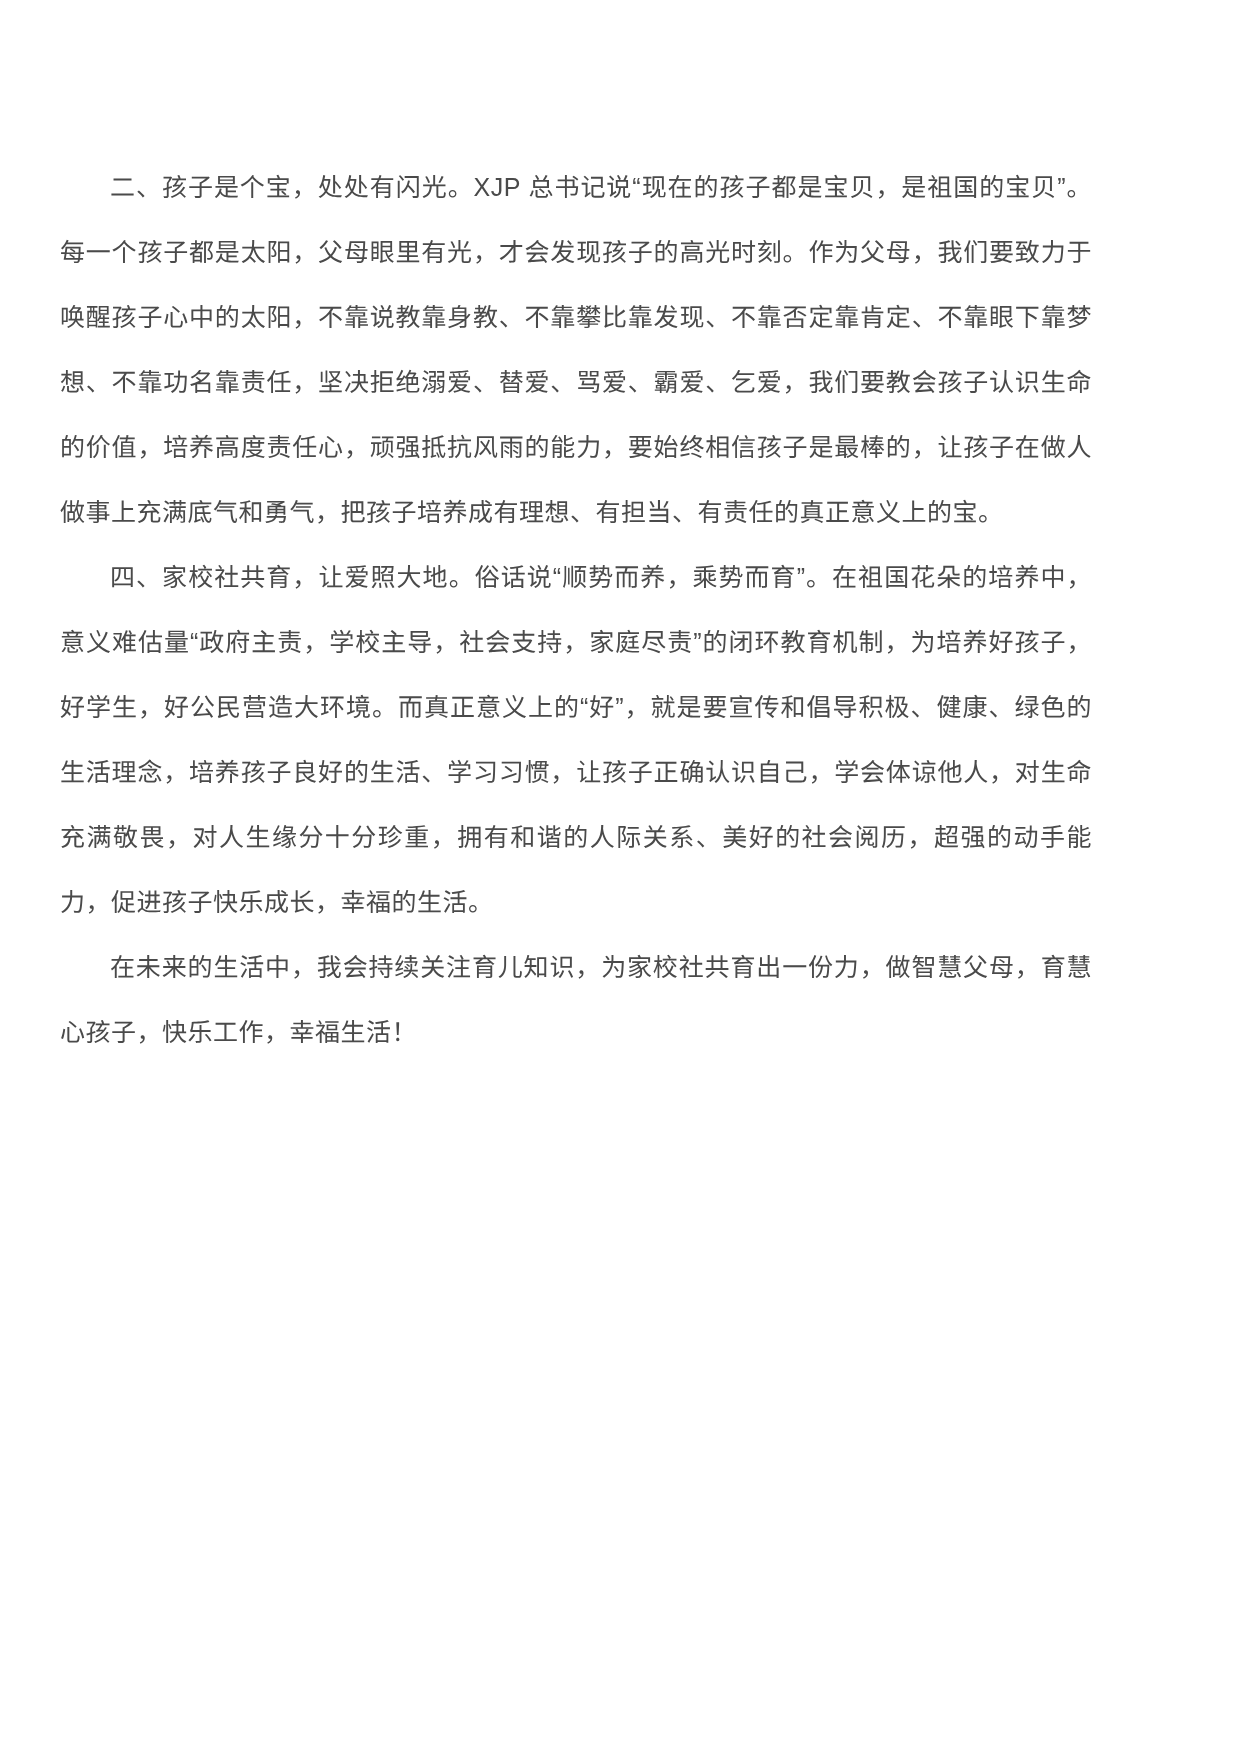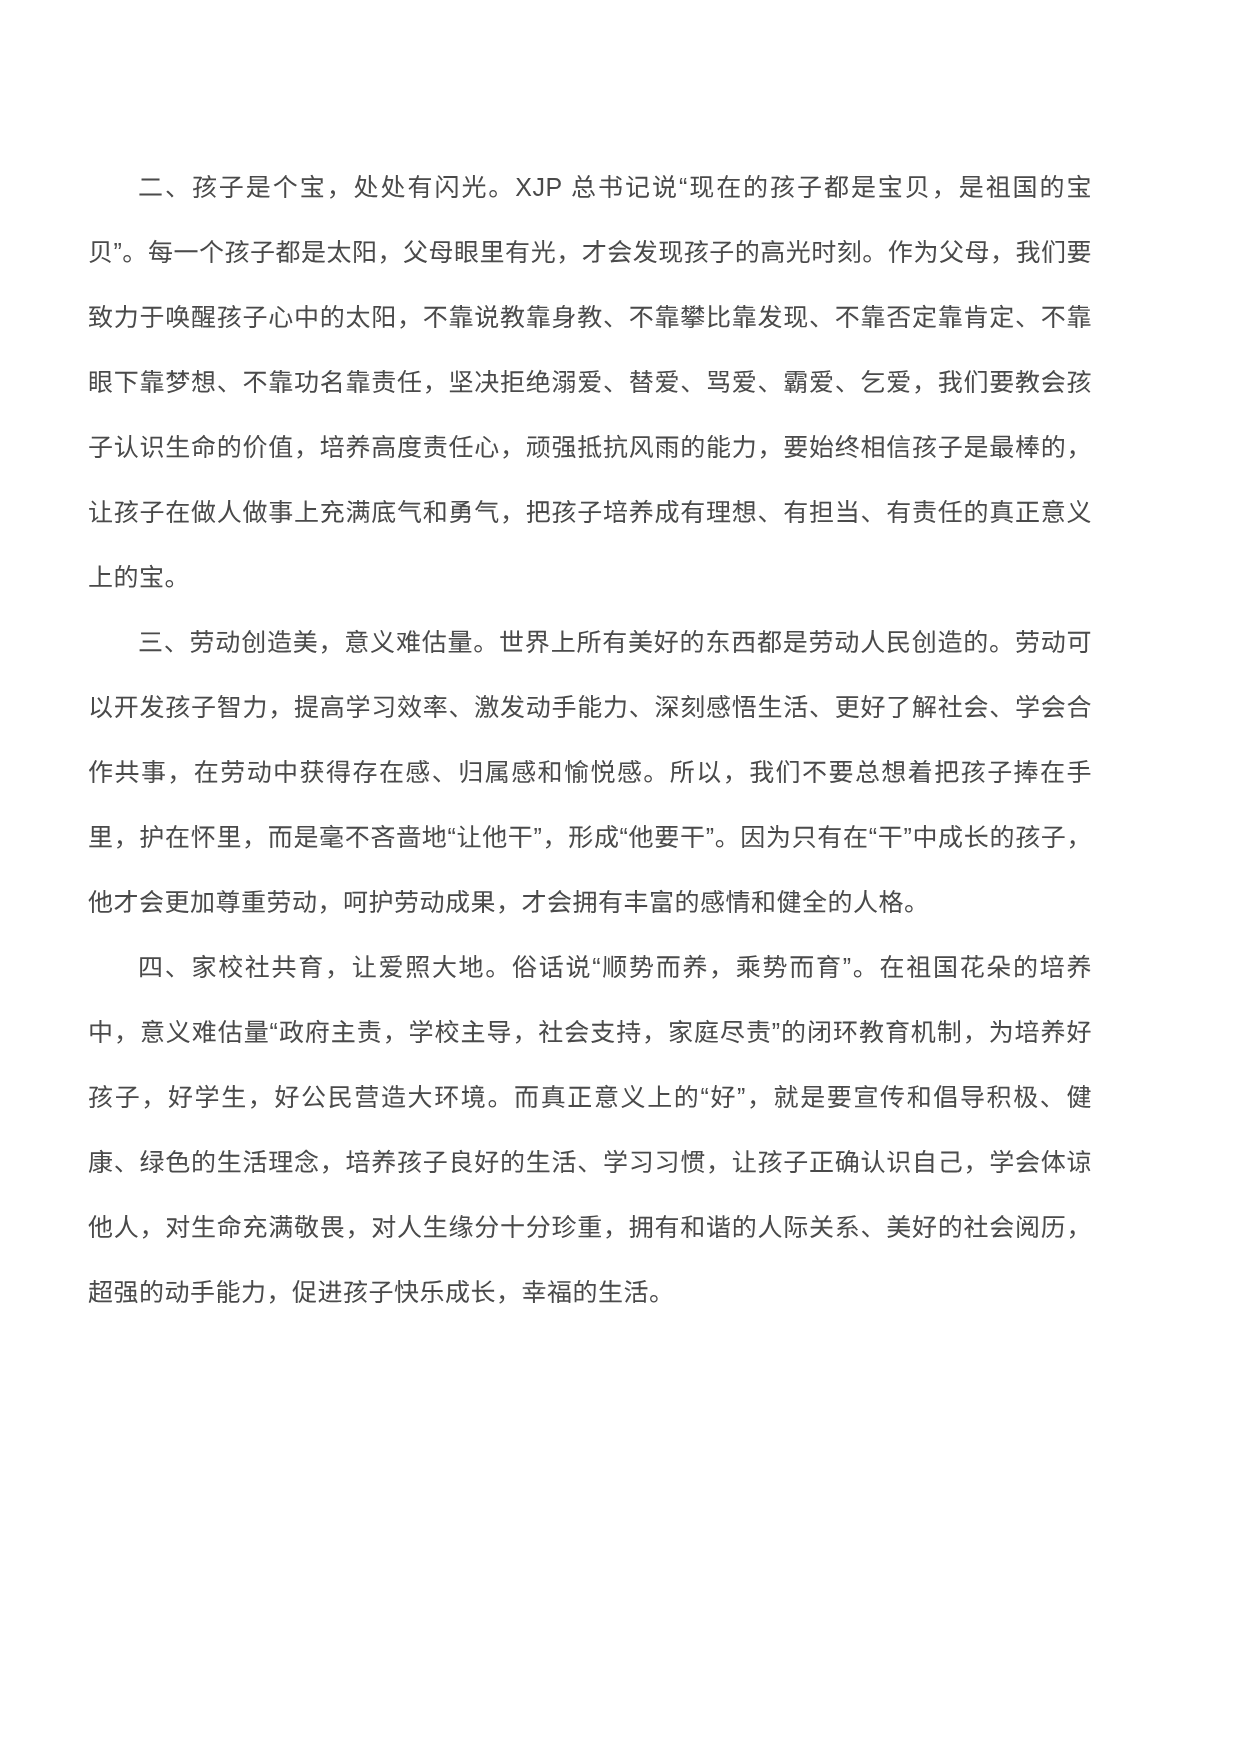--- a/index.html
+++ b/index.html
@@ -10,21 +10,21 @@
   html, body {
     width: 1240px;
     background: var(--page-bg);
     font-family: "Liberation Sans", sans-serif;
   }
   .page {
     position: relative;
     width: 1240px;
     height: 1754px;
     background: var(--page-bg);
-    padding: 155px 148px 0 88px;
+    padding: 155px 148px 0 60px;
     overflow: hidden;
   }
   .doc-body {
     width: 100%;
   }
   .para {
     font-size: 25px;
     line-height: 65px;
     color: var(--text-color);
     text-align: justify;
@@ -33,16 +33,16 @@
     letter-spacing: 0.5px;
     word-break: break-all;
   }
 </style>
 </head>
 <body>
 
 <div class="page">
   <div class="doc-body">
     <p class="para">二、孩子是个宝，处处有闪光。XJP 总书记说“现在的孩子都是宝贝，是祖国的宝贝”。每一个孩子都是太阳，父母眼里有光，才会发现孩子的高光时刻。作为父母，我们要致力于唤醒孩子心中的太阳，不靠说教靠身教、不靠攀比靠发现、不靠否定靠肯定、不靠眼下靠梦想、不靠功名靠责任，坚决拒绝溺爱、替爱、骂爱、霸爱、乞爱，我们要教会孩子认识生命的价值，培养高度责任心，顽强抵抗风雨的能力，要始终相信孩子是最棒的，让孩子在做人做事上充满底气和勇气，把孩子培养成有理想、有担当、有责任的真正意义上的宝。</p>
-    <p class="para">三、劳动创造美，意义难估量。世界上所有美好的东西都是劳动人民创造的。劳动可以开发孩子智力，提高学习效率、激发动手能力、深刻感悟生活、更好了解社会、学会合作共事，在劳动中获得存在感、归属感和愉悦感。所以，我们不要总想着把孩子捧在手里，护在怀里，而是毫不吝啬地“让他干”，形成“他要干”。因为只有在“干”中成长的孩子，他才会更加尊重劳动，呵护劳动成果，才会拥有丰富的感情和健全的人格。</p>
     <p class="para">四、家校社共育，让爱照大地。俗话说“顺势而养，乘势而育”。在祖国花朵的培养中，意义难估量“政府主责，学校主导，社会支持，家庭尽责”的闭环教育机制，为培养好孩子，好学生，好公民营造大环境。而真正意义上的“好”，就是要宣传和倡导积极、健康、绿色的生活理念，培养孩子良好的生活、学习习惯，让孩子正确认识自己，学会体谅他人，对生命充满敬畏，对人生缘分十分珍重，拥有和谐的人际关系、美好的社会阅历，超强的动手能力，促进孩子快乐成长，幸福的生活。</p>
+    <p class="para">在未来的生活中，我会持续关注育儿知识，为家校社共育出一份力，做智慧父母，育慧心孩子，快乐工作，幸福生活！</p>
   </div>
 </div>
 
 </body></html>

